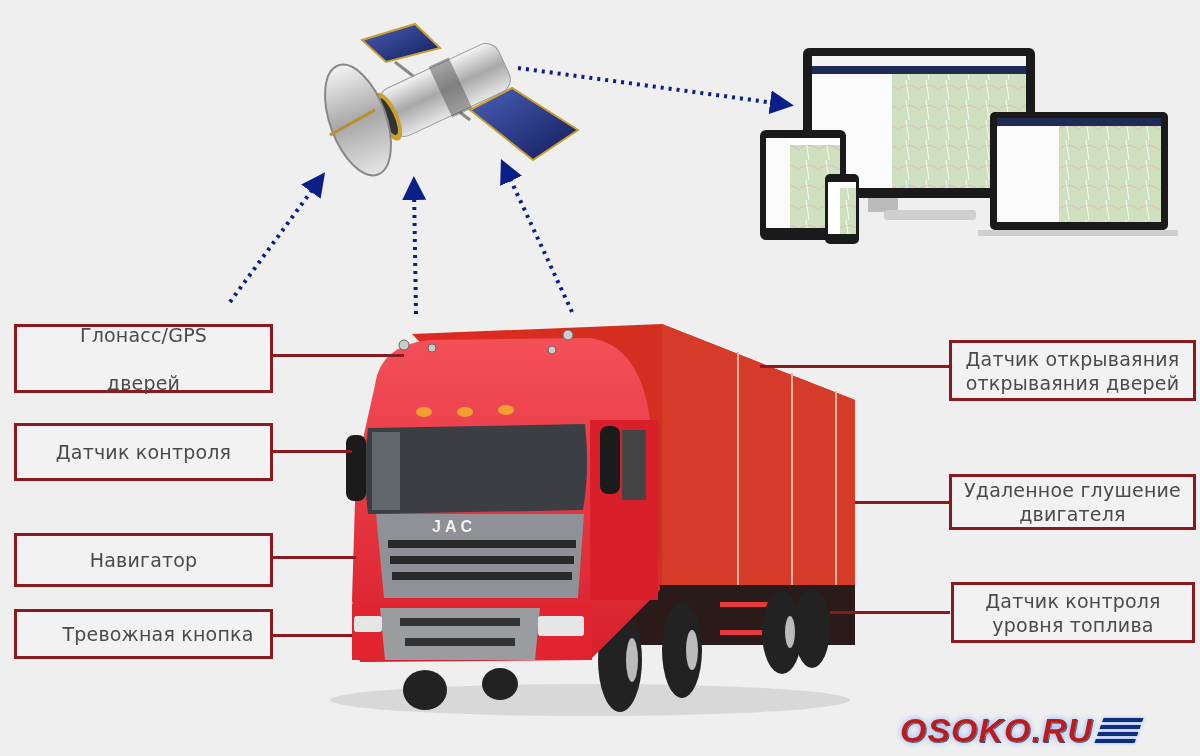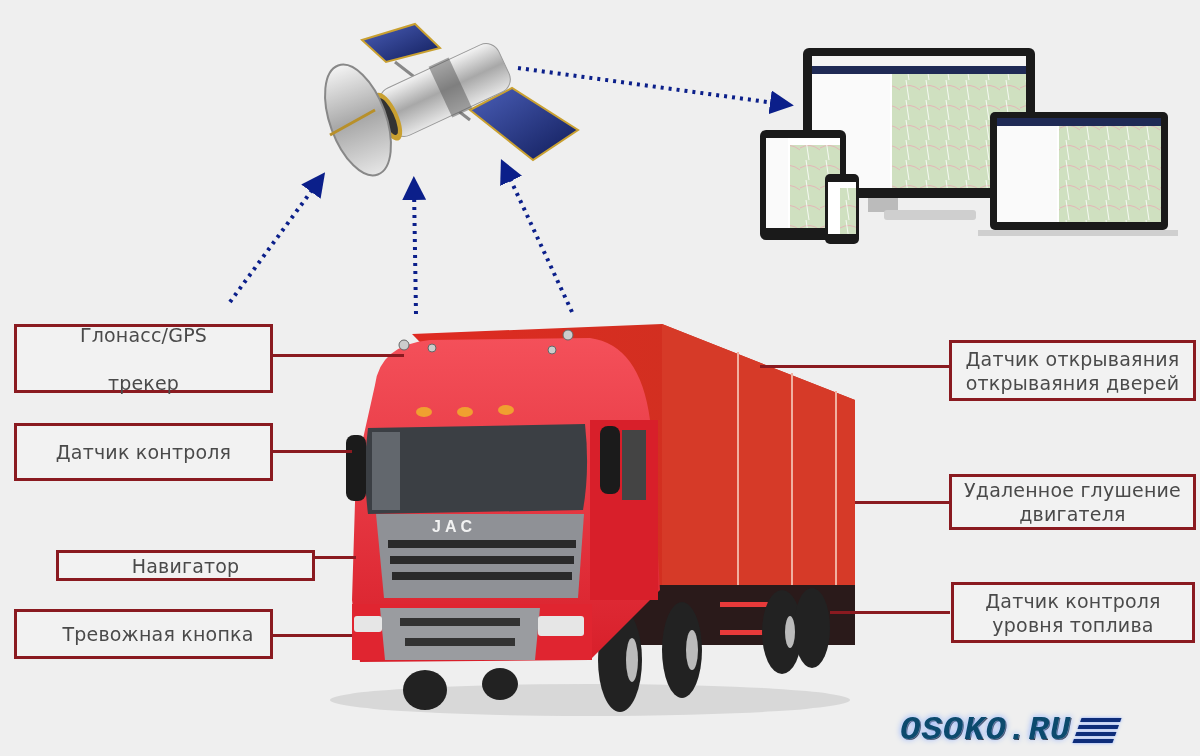--- a/index.html
+++ b/index.html
@@ -13,22 +13,22 @@
     border:3px solid #8a1a20; background:#f2f2f2;
     color:#4a4a4a; font-size:19px; line-height:24px; text-align:center;
     display:flex; flex-direction:column; justify-content:center; align-items:center;
     letter-spacing:0.2px;
   }
   .label-box span { display:block; white-space:nowrap; }
   .leader { position:absolute; height:3px; background:#8a1a20; }
   svg { position:absolute; left:0; top:0; }
   .watermark {
     position:absolute; left:900px; top:708px; width:290px; height:44px;
-    font-family:Liberation Mono, monospace; font-weight:bold; font-style:italic;
-    font-size:34px; color:#0c4a6e; letter-spacing:1px;
+    font-family:Liberation Sans, sans-serif; font-weight:bold; font-style:italic;
+    font-size:34px; color:#b91c1c; letter-spacing:1px;
     text-shadow: 0 0 2px #cfe0ff, 0 0 6px #7fa4ff, 1px 1px 0 #000;
     display:flex; align-items:center;
   }
   .wm-bars { display:inline-flex; flex-direction:column; gap:3px; margin-left:6px; transform:skewX(-20deg); }
   .wm-bars i { display:block; width:40px; height:4px; background:#0e2d7a; box-shadow:0 0 3px #7fa4ff; }
 </style>
 </head>
 <body>
 
 <svg width="1200" height="756" viewBox="0 0 1200 756">
@@ -185,26 +185,26 @@
 <div class="leader" style="left:272px; top:354px; width:132px;"></div>
 <div class="leader" style="left:272px; top:450px; width:80px;"></div>
 <div class="leader" style="left:272px; top:556px; width:84px;"></div>
 <div class="leader" style="left:272px; top:634px; width:80px;"></div>
 <div class="leader" style="left:760px; top:365px; width:190px;"></div>
 <div class="leader" style="left:855px; top:501px; width:95px;"></div>
 <div class="leader" style="left:830px; top:611px; width:120px;"></div>
 
 <div class="label-box" style="left:14px; top:324px; width:259px; height:69px;gap:24px;">
   <span>Глонасс/GPS</span>
-  <span>трекер</span>
+  <span>дверей</span>
 </div>
 <div class="label-box" style="left:14px; top:423px; width:259px; height:58px;">
   <span>Датчик контроля</span>
 </div>
-<div class="label-box" style="left:14px; top:550px; width:259px; height:31px;margin-left:42px;">
+<div class="label-box" style="left:14px; top:533px; width:259px; height:54px;">
   <span>Навигатор</span>
 </div>
 <div class="label-box" style="left:14px; top:609px; width:259px; height:50px;padding-left:29px;">
   <span>Тревожная кнопка</span>
 </div>
 
 <div class="label-box" style="left:949px; top:340px; width:247px; height:61px;align-items:center;">
   <span>Датчик открываяния</span>
   <span>открываяния дверей</span>
 </div>

